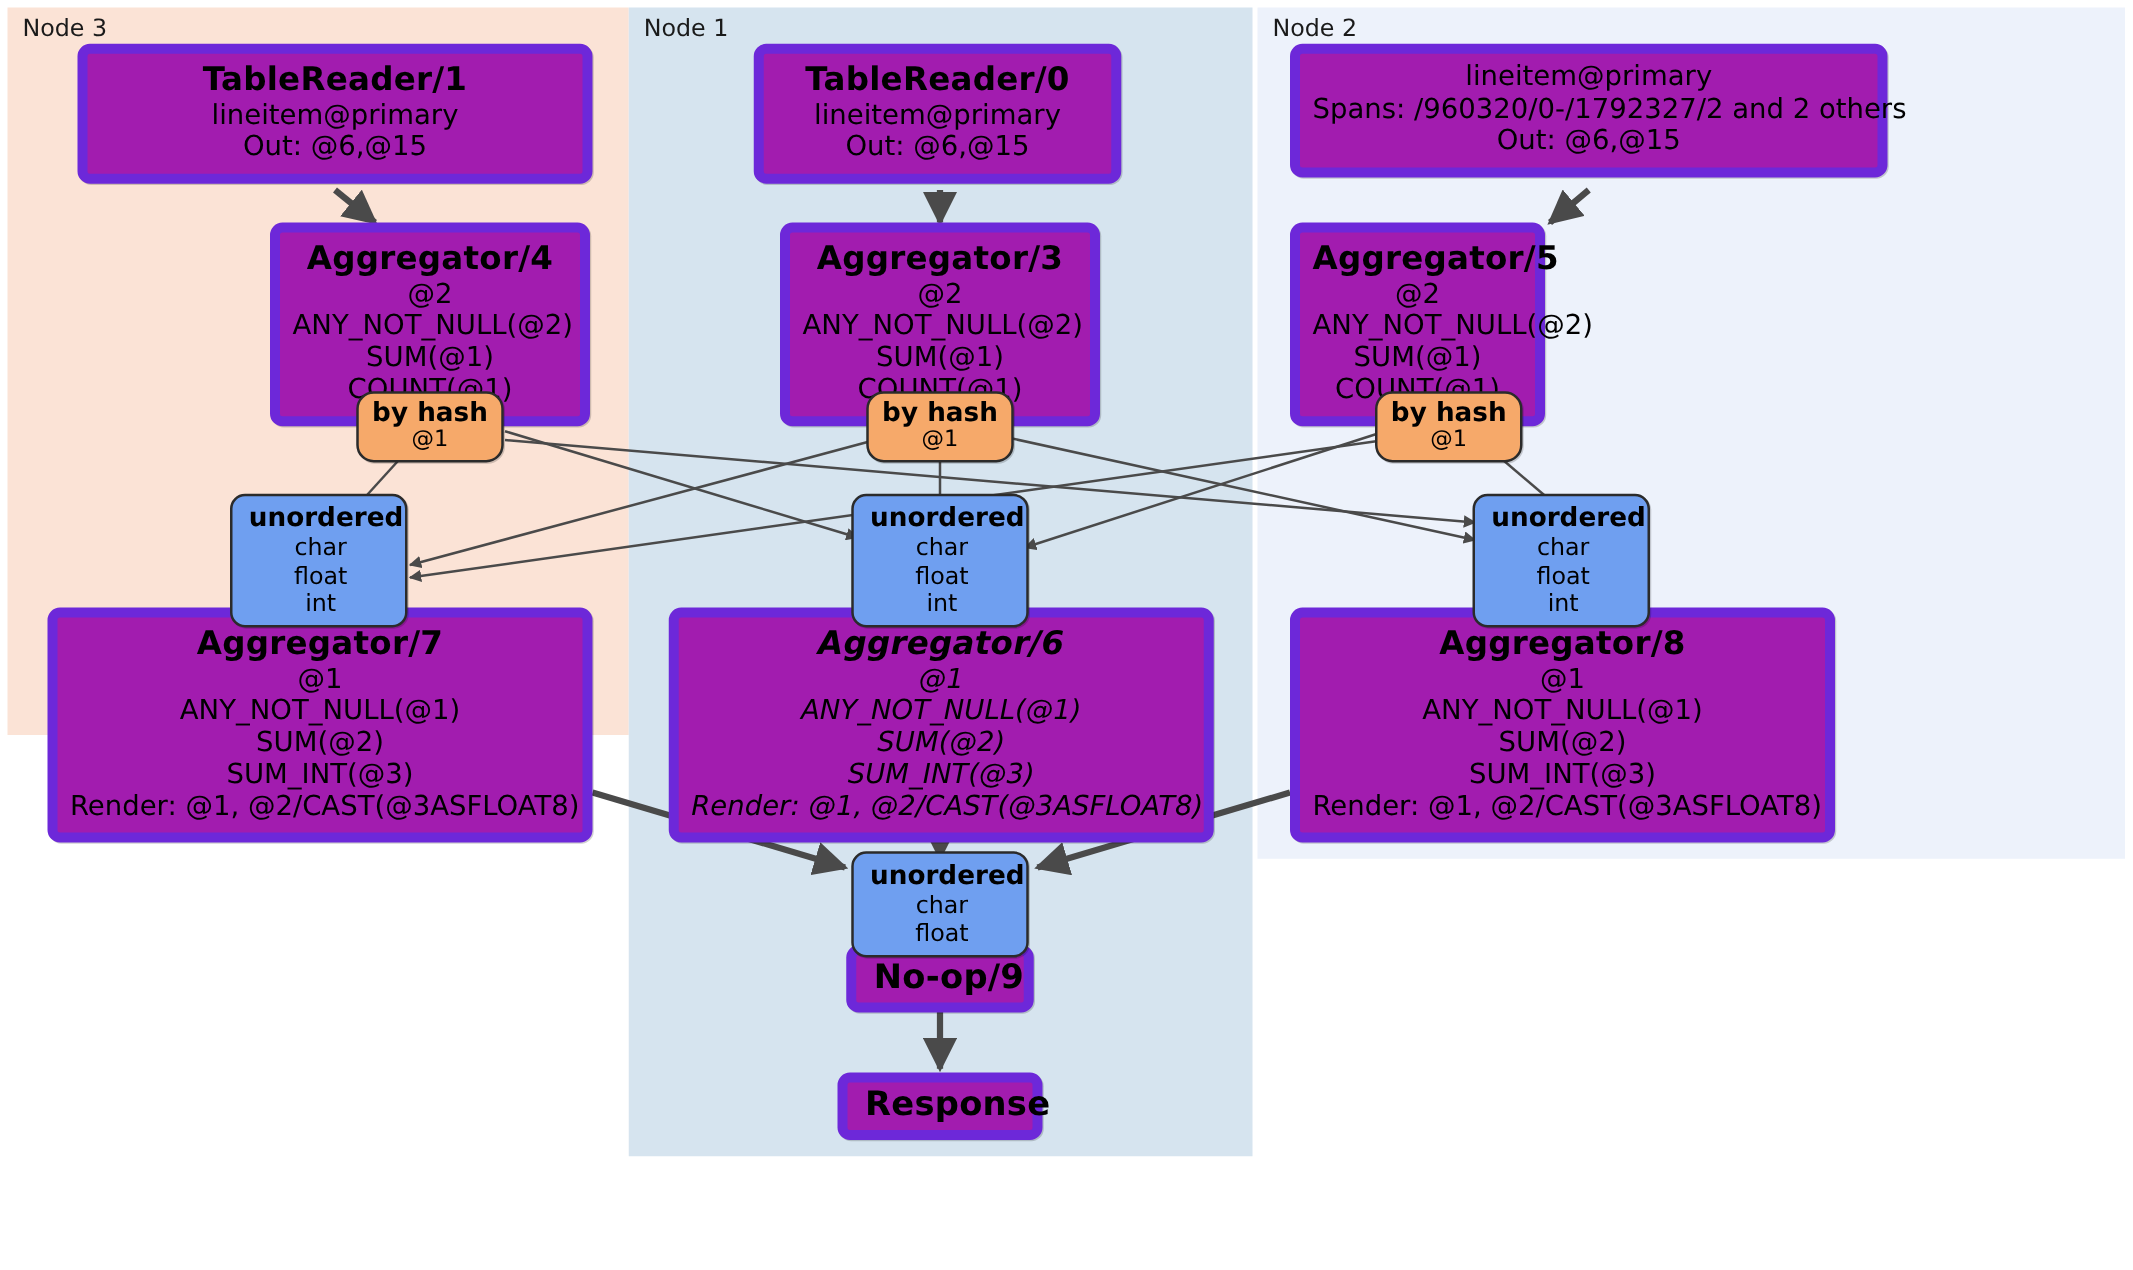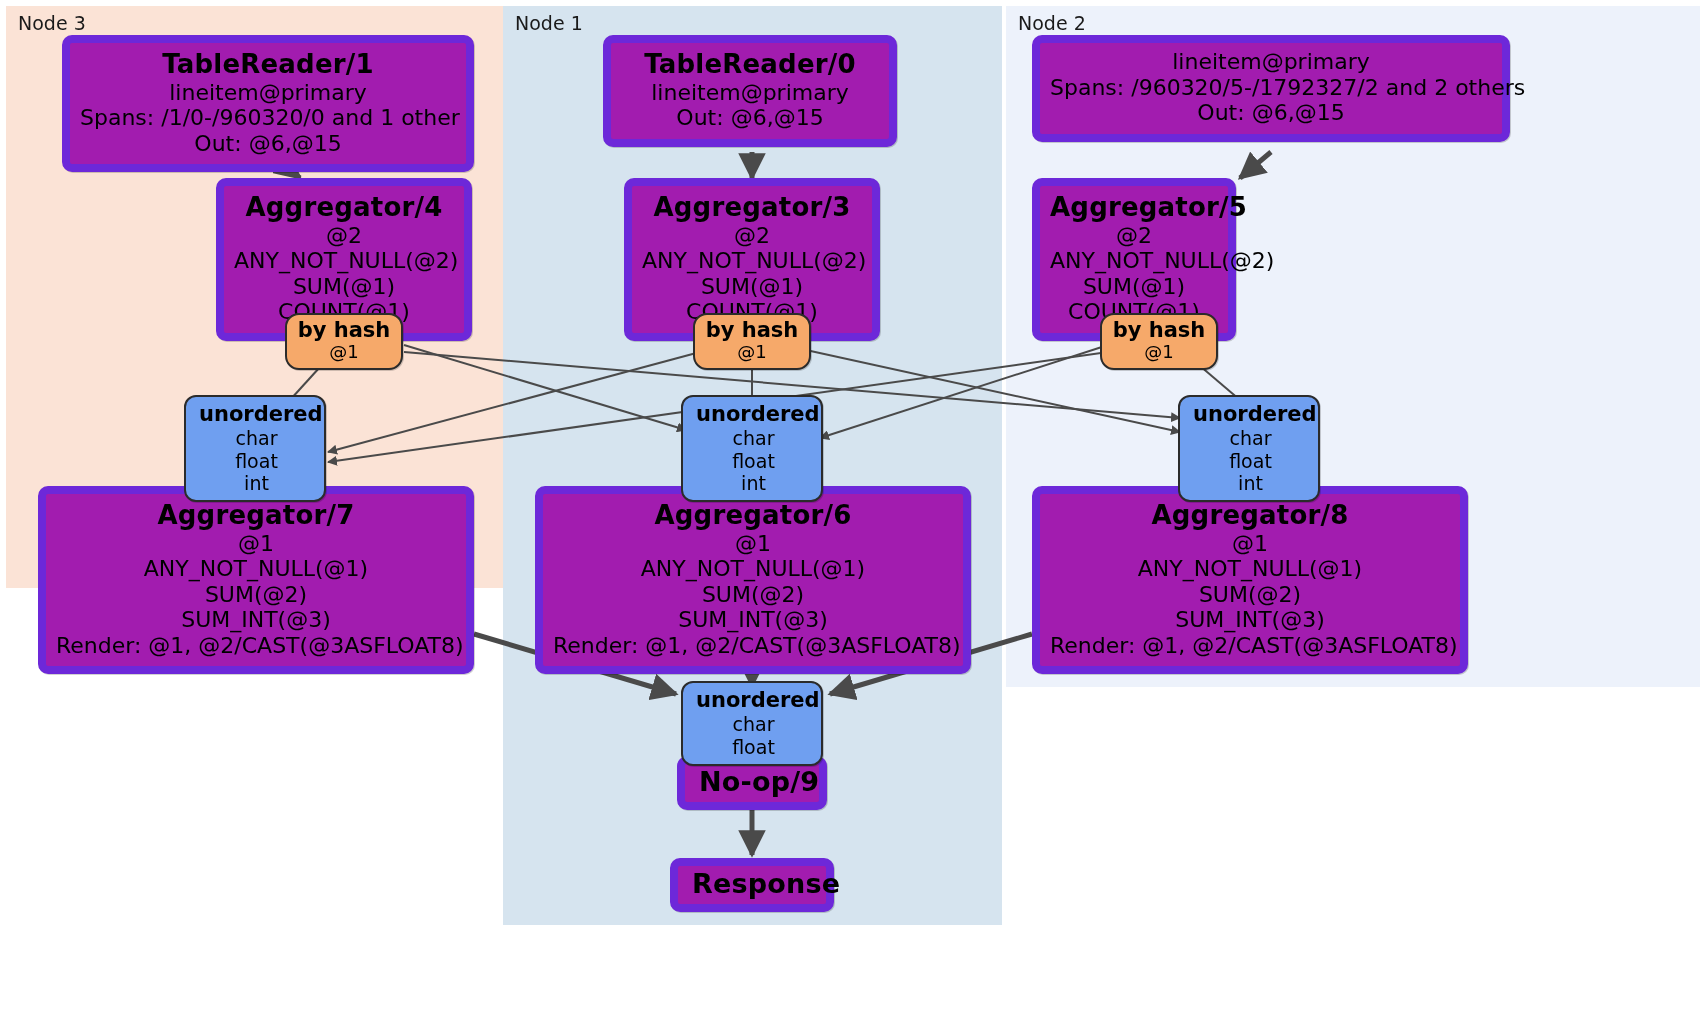--- a/index.html
+++ b/index.html
@@ -178,21 +178,20 @@
     <line x1="474" y1="634" x2="676" y2="694" stroke="#4a4a4a" stroke-width="5" marker-end="url(#arrow)"></line>
     <line x1="752" y1="658" x2="752" y2="686" stroke="#4a4a4a" stroke-width="5" marker-end="url(#arrow)"></line>
     <line x1="1032" y1="634" x2="830" y2="694" stroke="#4a4a4a" stroke-width="5" marker-end="url(#arrow)"></line>
 
     <line x1="752" y1="790" x2="752" y2="855" stroke="#4a4a4a" stroke-width="5" marker-end="url(#arrow)"></line>
   </svg>
 
   <div class="proc" style="left:62px; top:35px; width:412px;">
     <div class="title">TableReader/1</div>
     <div class="line">lineitem@primary</div>
-    <div class="line">Spans: /1/0-/960320/0 and 1 other</div>
     <div class="line">Out: @6,@15</div>
   </div>
 
   <div class="proc" style="left:216px; top:178px; width:256px;">
     <div class="title">Aggregator/4</div>
     <div class="line">@2</div>
     <div class="line">ANY_NOT_NULL(@2)</div>
     <div class="line">SUM(@1)</div>
     <div class="line">COUNT(@1)</div>
   </div>
@@ -237,21 +236,21 @@
     <div class="rline">@1</div>
   </div>
 
   <div class="sync" style="left:681px; top:395px; width:142px;">
     <div class="stitle">unordered</div>
     <div class="sline">char</div>
     <div class="sline">float</div>
     <div class="sline">int</div>
   </div>
 
-  <div class="proc" style="left:535px; top:486px; width:436px;">
+  <div class="proc" style="left:535px; top:486px; width:436px;font-style:italic;">
     <div class="title">Aggregator/6</div>
     <div class="line">@1</div>
     <div class="line">ANY_NOT_NULL(@1)</div>
     <div class="line">SUM(@2)</div>
     <div class="line">SUM_INT(@3)</div>
     <div class="line">Render: @1, @2/CAST(@3ASFLOAT8)</div>
   </div>
 
   <div class="sync" style="left:681px; top:681px; width:142px;">
     <div class="stitle">unordered</div>
@@ -262,21 +261,21 @@
   <div class="proc compact" style="left:677px; top:756px; width:150px;">
     <div class="title">No-op/9</div>
   </div>
 
   <div class="proc compact" style="left:670px; top:858px; width:164px;">
     <div class="title">Response</div>
   </div>
 
   <div class="proc" style="left:1032px; top:35px; width:478px;">
     <div class="line">lineitem@primary</div>
-    <div class="line">Spans: /960320/5-/1792327/2 and 2 others</div>
+    <div class="line">Spans: /960320/0-/1792327/2 and 2 others</div>
     <div class="line">Out: @6,@15</div>
   </div>
 
   <div class="proc" style="left:1032px; top:178px; width:204px;">
     <div class="title">Aggregator/5</div>
     <div class="line">@2</div>
     <div class="line">ANY_NOT_NULL(@2)</div>
     <div class="line">SUM(@1)</div>
     <div class="line">COUNT(@1)</div>
   </div>

